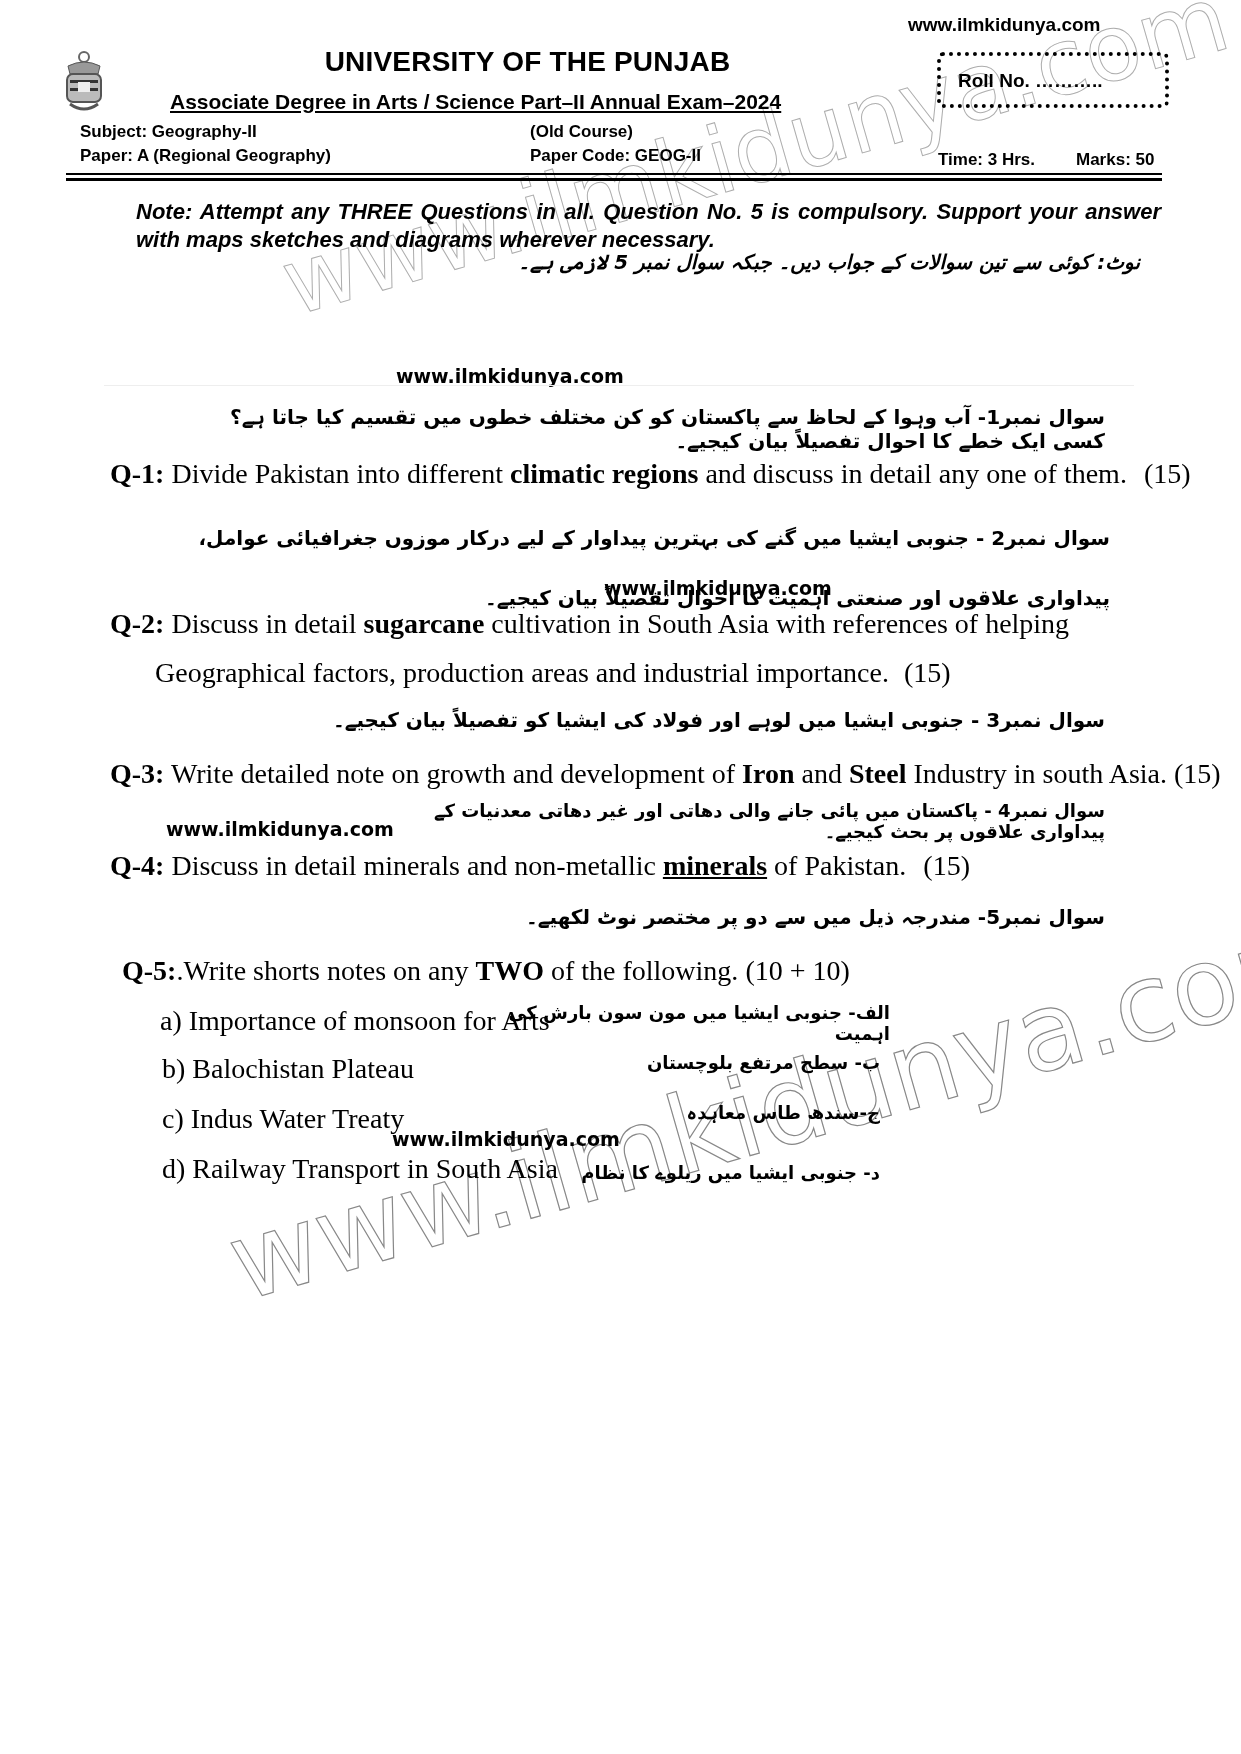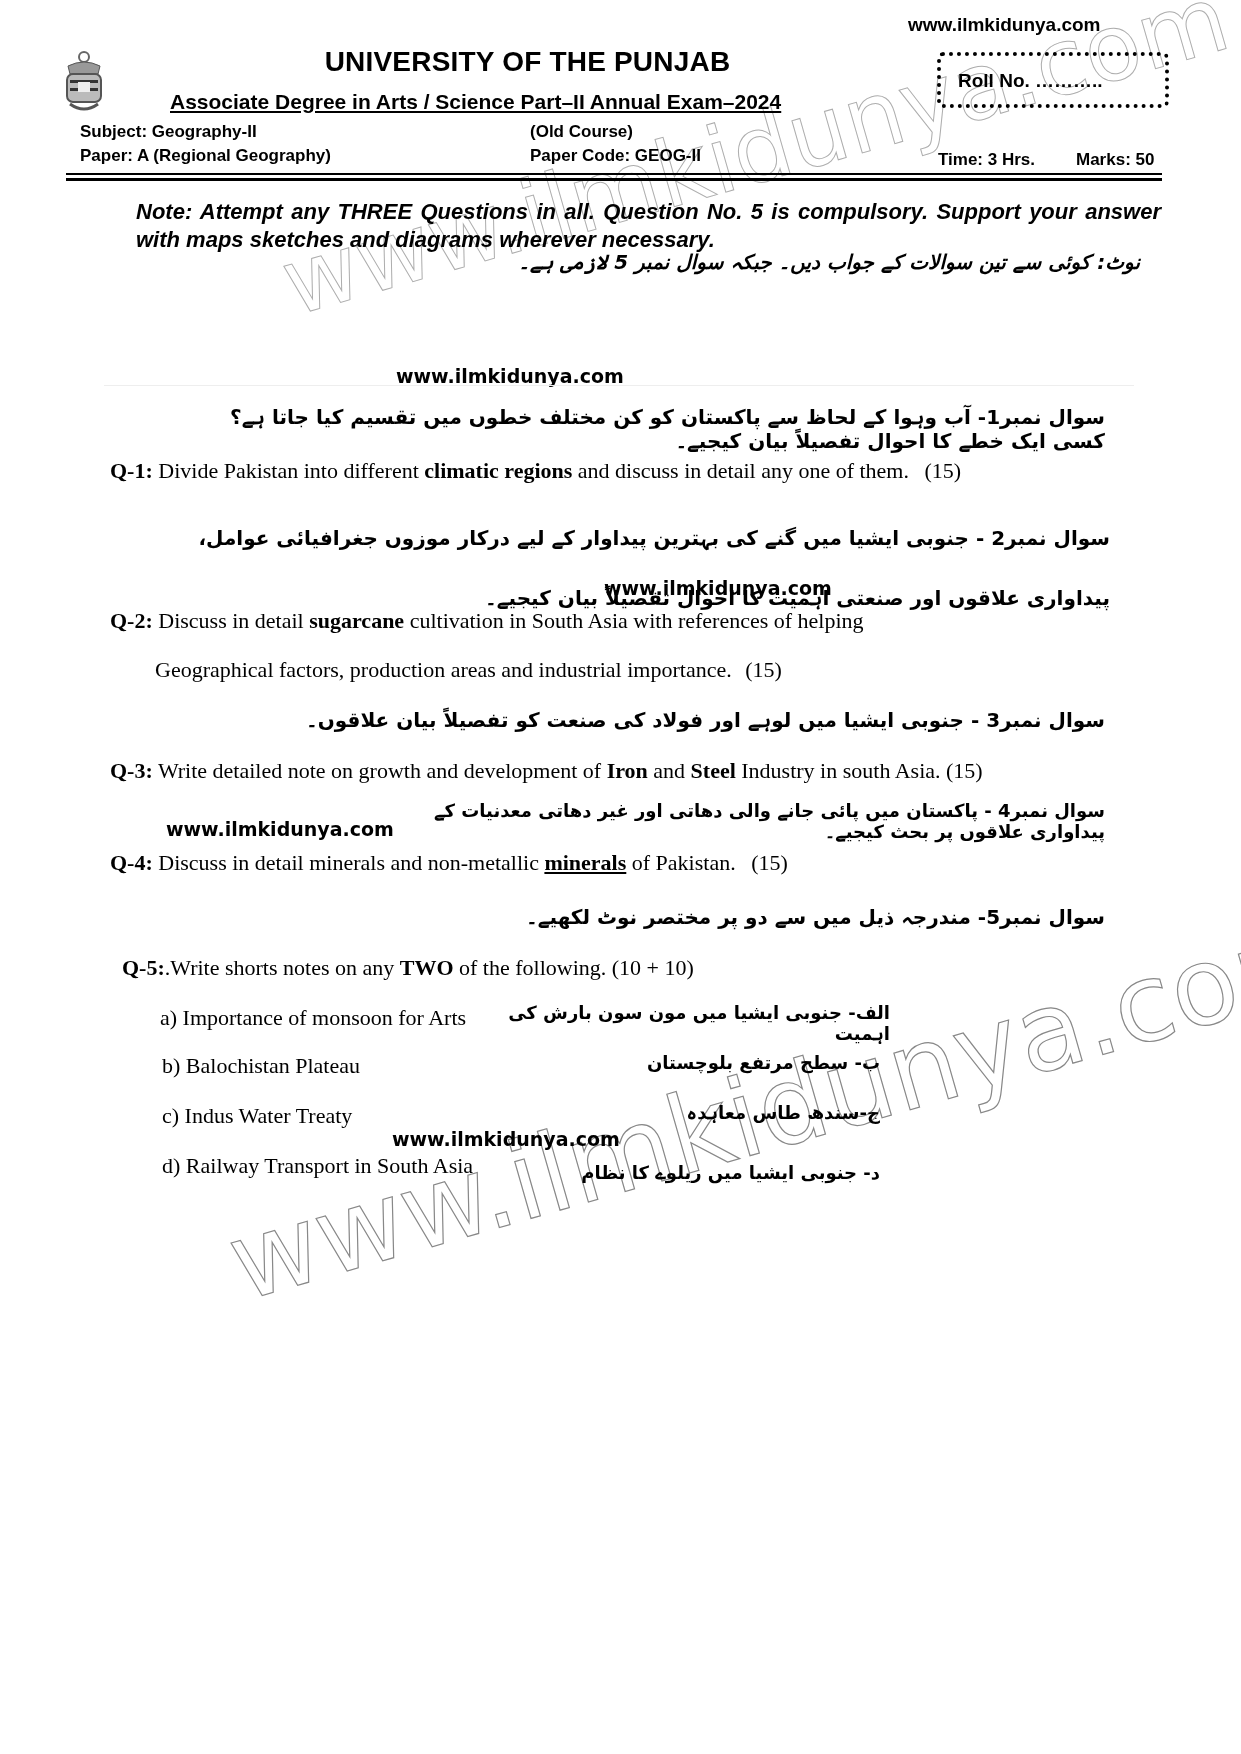--- a/index.html
+++ b/index.html
@@ -10,21 +10,21 @@
   .title { left:0; width:1055px; top:46px; text-align:center; font-weight:bold; font-size:28px; letter-spacing:0.2px; }
   .subtitle { left:158px; top:90px; font-weight:bold; font-size:21px; text-decoration:underline;margin-left:12px; }
   .rollbox { left:937px; top:52px; width:232px; height:56px; border:4px dotted #000; border-radius:6px; box-sizing:border-box; }
   .rolltext { left:958px; top:70px; font-weight:bold; font-size:19px; }
   .meta { font-weight:bold; font-size:17px; }
   .rule1 { left:66px; top:173px; width:1096px; height:2px; background:#000; }
   .rule2 { left:66px; top:178px; width:1096px; height:3px; background:#000; }
   .note { left:136px; top:198px; width:1025px; font-weight:bold; font-style:italic; font-size:22px; line-height:28px; text-align:justify; }
   .urdu { font-family:"DejaVu Sans", sans-serif; direction:rtl; text-align:right; font-size:20px; font-weight:bold; }
   .wm-small { font-weight:bold; font-size:19px; font-family:"DejaVu Sans", sans-serif; }
-  .q { font-family:"Liberation Serif", serif; font-size:22px; }
+  .q { font-family:"Liberation Serif", serif; font-size:28px; }
   .q b { font-weight:bold; }
   .scanline { left:104px; top:385px; width:1030px; height:1px; background:#eee; }
   .watermark { left:250px; top:1200px; font-size:108px; font-family:"DejaVu Sans", sans-serif; color:transparent; -webkit-text-stroke:1.2px #888; transform:rotate(-16deg); transform-origin:left bottom; white-space:nowrap; }
   .watermark2 { left:300px; top:230px; font-size:92px; font-family:"DejaVu Sans", sans-serif; color:transparent; -webkit-text-stroke:1px #999; transform:rotate(-16deg); transform-origin:left bottom; white-space:nowrap; opacity:0.8; }
 </style>
 </head>
 <body>
 
 <div class="abs watermark2">www.ilmkidunya.com</div>
 <div class="abs watermark">www.ilmkidunya.com</div>
@@ -80,21 +80,21 @@
   <b>Q-2:</b>
   <span>Discuss in detail</span>
   <b>sugarcane</b>
   <span>cultivation in South Asia with references of helping</span>
 </div>
 <div class="abs q" style="left:155px; top:657px;">
   <span>Geographical factors, production areas and industrial importance.</span>
   <span style="margin-left:8px;">(15)</span>
 </div>
 
-<div class="abs urdu" style="left:200px; top:708px; width:905px;">سوال نمبر3 - جنوبی ایشیا میں لوہے اور فولاد کی صنعت کو تفصیلاً بیان علاقوں۔</div>
+<div class="abs urdu" style="left:200px; top:708px; width:905px;">سوال نمبر3 - جنوبی ایشیا میں لوہے اور فولاد کی ایشیا کو تفصیلاً بیان کیجیے۔</div>
 <div class="abs q" style="left:110px; top:758px;">
   <b>Q-3:</b>
   <span>Write detailed note on growth and development of</span>
   <b>Iron</b>
   <span>and</span>
   <b>Steel</b>
   <span>Industry in south Asia.</span>
   <span>(15)</span>
 </div>
 

